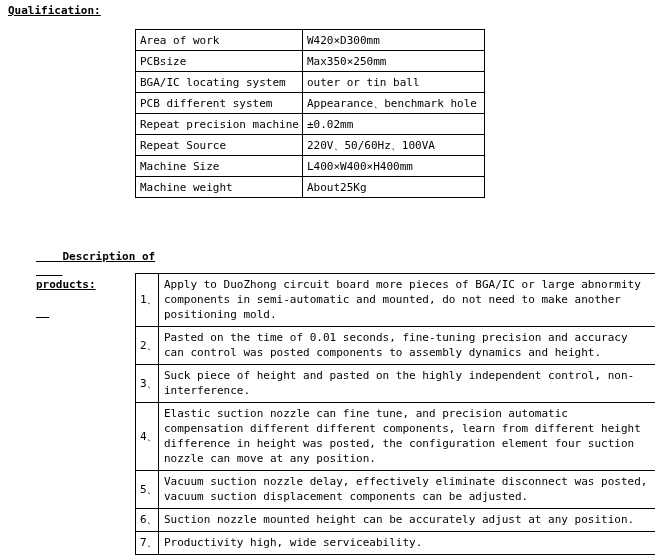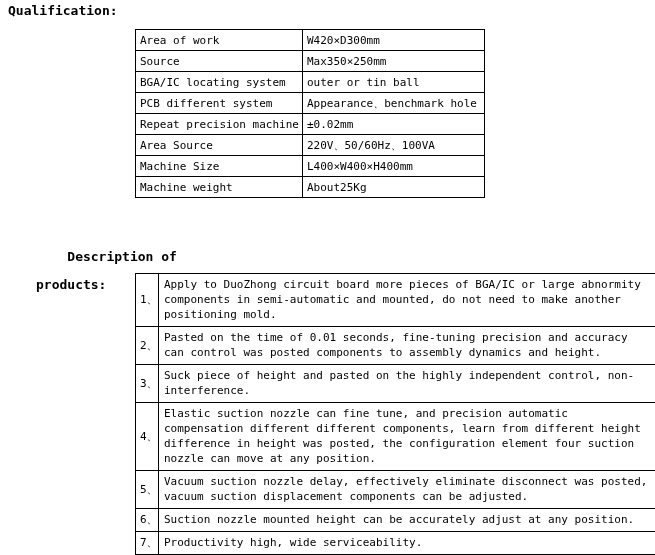--- a/index.html
+++ b/index.html
@@ -20,24 +20,25 @@
   .page {
     position: relative;
     width: 655px;
     height: 555px;
   }
 
   .section-label {
     position: absolute;
     font-family: "DejaVu Sans Mono", "Liberation Mono", monospace;
     font-weight: bold;
-    font-size: 13px;
+    font-size: 11px;
     color: #000;
     white-space: pre;
     line-height: 14px;
+    text-decoration: underline;
   }
 
   #qualification-label {
     left: 8px;
     top: 4px;
   }
 
   #description-label {
     left: 36px;
     top: 236px;
@@ -112,37 +113,37 @@
 
   <div class="section-label" id="qualification-label">Qualification:</div>
 
   <table id="qual-table">
     <tbody>
       <tr>
         <td class="col-label">Area of work</td>
         <td class="col-value">W420×D300mm</td>
       </tr>
       <tr>
-        <td class="col-label">Source</td>
+        <td class="col-label">PCBsize</td>
         <td class="col-value">Max350×250mm</td>
       </tr>
       <tr>
         <td class="col-label">BGA/IC locating system</td>
         <td class="col-value">outer or tin ball</td>
       </tr>
       <tr>
         <td class="col-label">PCB different system</td>
         <td class="col-value">Appearance、benchmark hole</td>
       </tr>
       <tr>
         <td class="col-label">Repeat precision machine</td>
         <td class="col-value">±0.02mm</td>
       </tr>
       <tr>
-        <td class="col-label">Area Source</td>
+        <td class="col-label">Repeat Source</td>
         <td class="col-value">220V、50/60Hz、100VA</td>
       </tr>
       <tr>
         <td class="col-label">Machine Size</td>
         <td class="col-value">L400×W400×H400mm</td>
       </tr>
       <tr>
         <td class="col-label">Machine weight</td>
         <td class="col-value">About25Kg</td>
       </tr>

